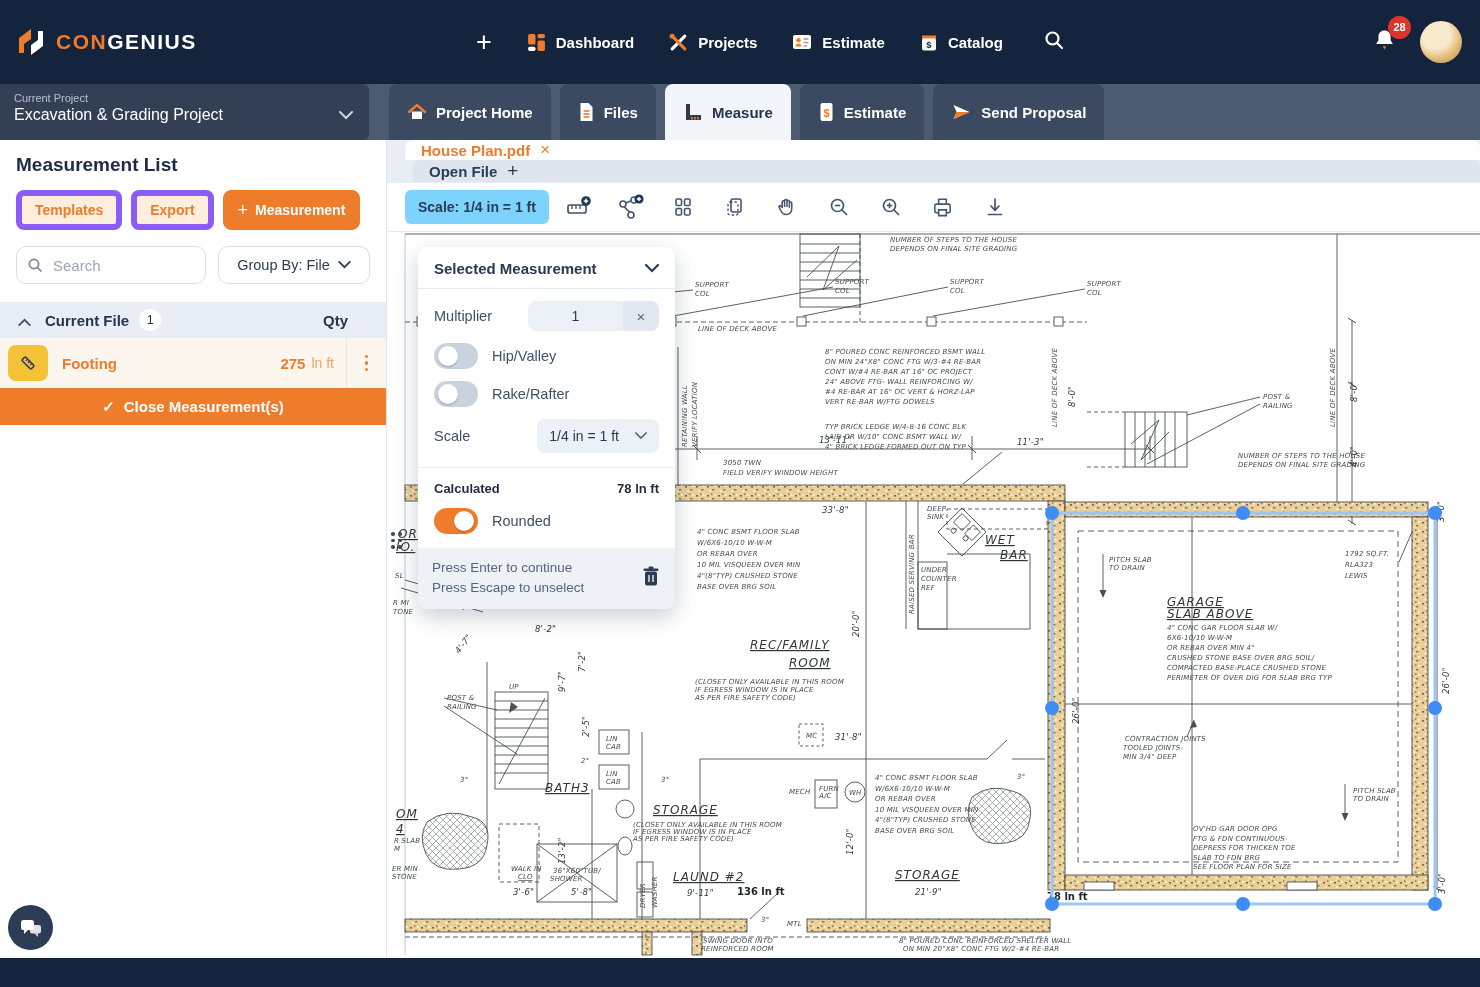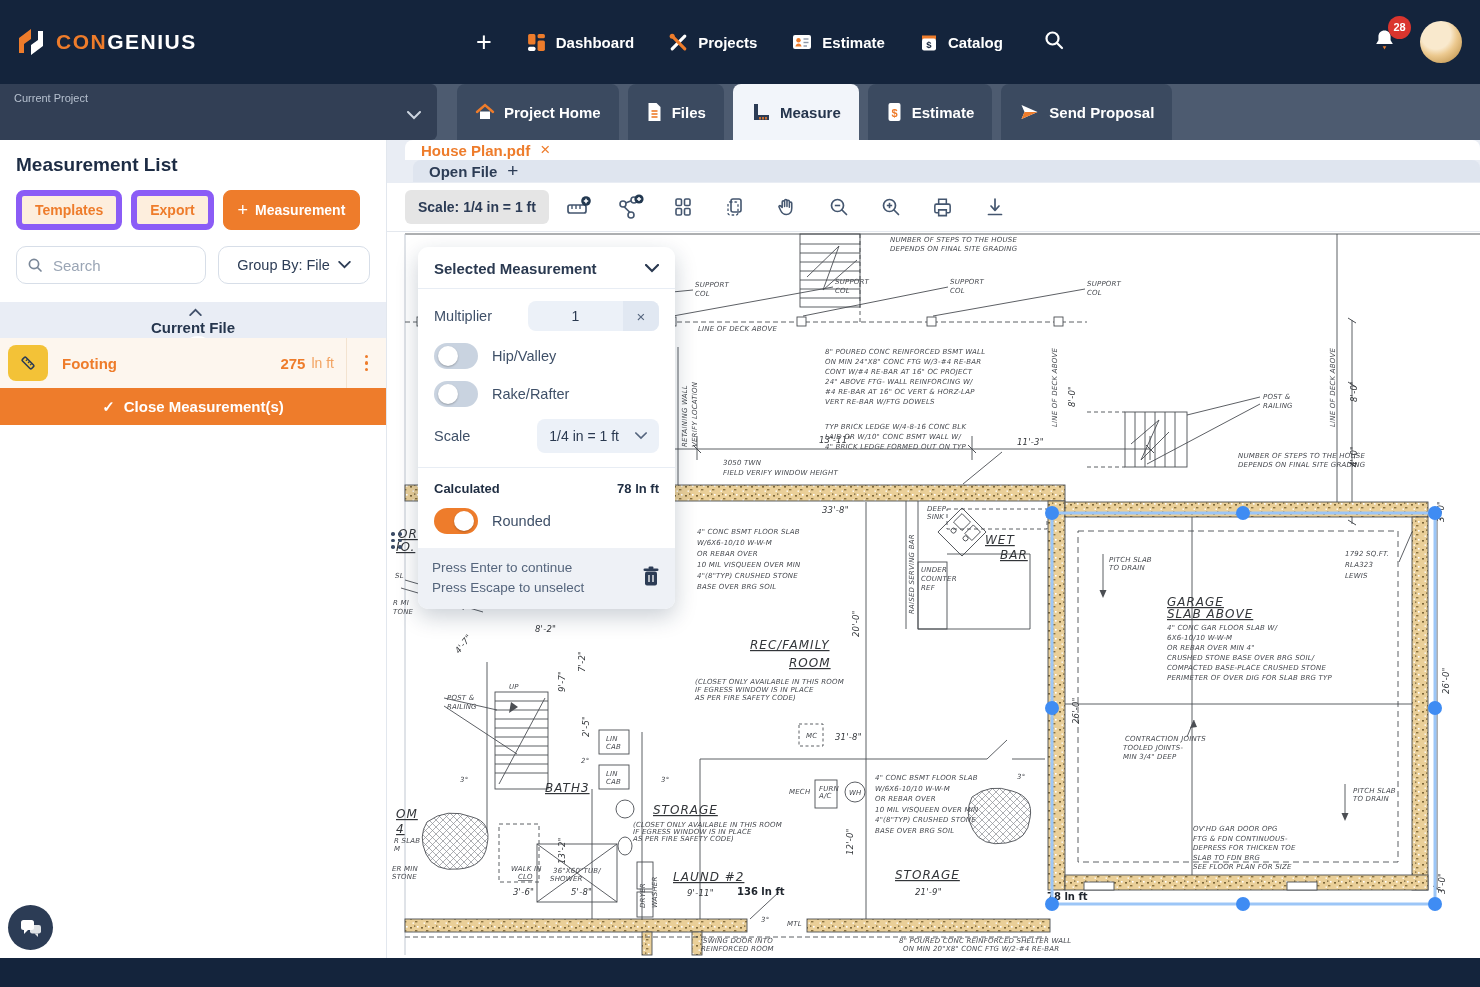--- a/index.html
+++ b/index.html
@@ -19,21 +19,21 @@
   .nav-search{margin-left:6px;}
   .nav-right{position:absolute;right:18px;top:0;height:84px;display:flex;align-items:center;gap:22px;}
   .bell-wrap{position:relative;}
   .badge{position:absolute;top:-11px;right:-13px;background:#da352e;color:#fff;border-radius:50%;
          min-width:23px;height:23px;display:flex;align-items:center;justify-content:center;
          font-size:11px;font-weight:bold;}
   .avatar{width:42px;height:42px;border-radius:50%;
           background:radial-gradient(circle at 38% 32%, #f9e9cd 0 38%, #ecc98f 55%, #caa15e 80%, #a77f42);}
   
   .projectbar{position:absolute;left:0;top:84px;width:1480px;height:56px;background:#4d5b70;display:flex;}
-  .current-project{width:437px;height:56px;background:#323f55;border-radius:0 6px 6px 0;
+  .current-project{width:369px;height:56px;background:#323f55;border-radius:0 6px 6px 0;
                    padding:8px 14px;position:relative;cursor:pointer;}
   .cp-label{font-size:11px;color:#b6c0cf;}
   .cp-name{font-size:16px;color:#fff;margin-top:2px;}
   .cp-chev{position:absolute;right:16px;top:22px;color:#cdd5e0;}
   .ptabs{display:flex;margin-left:20px;gap:9px;}
   .ptab{display:flex;align-items:center;gap:9px;padding:0 18px;height:56px;background:#3b4a60;
         color:#fff;font-size:15px;font-weight:bold;border-radius:8px 8px 0 0;cursor:pointer;}
   .ptab.active{background:#f2f5fa;color:#25354d;}
   
   .sidebar{position:absolute;left:0;top:140px;width:387px;height:818px;background:#fff;
@@ -46,21 +46,21 @@
               font-size:14px;border-radius:8px;padding:6px 14px;cursor:pointer;display:flex;align-items:center;gap:7px;}
   .sb-filter{display:flex;gap:12px;margin:16px 16px 0 16px;}
   .search-box{flex:1;display:flex;align-items:center;gap:8px;border:1px solid #d7dee8;border-radius:10px;
               height:38px;padding:0 10px;color:#8b97a8;}
   .search-box input{border:none;outline:none;font-size:15px;width:120px;color:#334;
                     font-family:"Liberation Sans",sans-serif;background:transparent;}
   .search-box input::placeholder{color:#9aa5b5;}
   .groupby{width:152px;border:1px solid #d7dee8;border-radius:10px;height:38px;display:flex;
            align-items:center;justify-content:center;gap:8px;font-size:14.5px;color:#2c3c55;cursor:pointer;}
   .list-header{margin-top:18px;height:36px;background:#e9edf5;display:flex;align-items:center;
-               font-size:15px;font-weight:bold;color:#25354d;flex-direction:column;}
+               font-size:15px;font-weight:bold;color:#25354d;}
   .lh-chev{margin:0 14px 0 18px;color:#41506a;cursor:pointer;}
   .lh-count{background:#fff;border-radius:50%;min-width:22px;height:22px;display:inline-flex;
             align-items:center;justify-content:center;font-size:12.5px;margin-left:10px;font-weight:normal;}
   .lh-qty{margin-left:auto;margin-right:38px;}
   .mrow{height:50px;background:#fdf6ee;display:flex;align-items:center;position:relative;}
   .mrow-chip{width:40px;height:36px;background:#f3c237;border-radius:8px;margin-left:8px;
              display:flex;align-items:center;justify-content:center;cursor:pointer;}
   .mrow-name{color:#ee7c2b;font-size:15px;font-weight:bold;margin-left:14px;cursor:pointer;}
   .mrow-qty{margin-left:auto;color:#ee7c2b;font-size:15px;font-weight:bold;}
   .mrow-unit{color:#f2a361;font-size:14px;margin:0 12px 0 6px;}
@@ -74,21 +74,21 @@
   
   .main{position:absolute;left:387px;top:140px;width:1093px;height:818px;background:#fff;}
   .doctabs{height:43px;background:#e9edf4;display:flex;align-items:stretch;padding-left:18px;flex-direction:column;}
   .dtab{display:flex;align-items:center;gap:10px;padding:0 16px;font-size:15px;font-weight:bold;cursor:pointer;}
   .dtab.active{background:#fff;color:#ee7c2b;border-radius:8px 8px 0 0;}
   .dtab.plain{background:#dfe5ef;color:#2c3c55;border-radius:8px 8px 0 0;margin-left:8px;}
   .dtab .x{color:#ee7c2b;font-size:17px;font-weight:normal;}
   .dtab .plus{font-size:19px;font-weight:normal;}
   .toolbar{height:49px;background:#fff;border-bottom:1px solid #e4e8ee;display:flex;align-items:center;
            padding-left:18px;gap:8px;}
-  .scale-chip{background:#e5e5e5;border-radius:6px;height:34px;display:flex;align-items:center;
+  .scale-chip{background:#7dd3fc;border-radius:6px;height:34px;display:flex;align-items:center;
               padding:0 13px;font-size:14px;font-weight:bold;color:#2b3b55;}
   .tb-btn{width:44px;height:40px;display:flex;align-items:center;justify-content:center;cursor:pointer;}
   .canvas{position:relative;width:1093px;height:726px;background:#fff;overflow:hidden;}
   #bp{position:absolute;left:0;top:0;}
   #bp text.bp{font-family:"DejaVu Sans",sans-serif;font-style:italic;fill:#45484e;font-size:7px;letter-spacing:.2px;}
   #bp text.dim{font-size:8.5px;fill:#323539;}
   #bp text.big{font-size:12px;fill:#323539;text-decoration:underline;letter-spacing:1px;}
   #bp text.meas{font-style:normal;font-weight:bold;font-size:10px;fill:#20262e;letter-spacing:0;}
   #bp text.und{text-decoration:underline;}
   
@@ -188,20 +188,21 @@
         </svg>
         <span class="badge">28</span>
       </span>
       <span class="avatar"></span>
     </div>
   </header>
 
   <div class="projectbar">
     <div class="current-project">
       <div class="cp-label">Current Project</div>
+      <div class="cp-name">Excavation &amp; Grading Project</div>
       <span class="cp-chev">
         <svg width="14" height="9" viewBox="0 0 14 9">
             <path d="M1 1l6 6 6-6" stroke="currentColor" stroke-width="2" fill="none" stroke-linecap="round"></path>
           </svg>
       </span>
     </div>
     <nav class="ptabs">
       <span class="ptab">
         <svg width="20" height="20" viewBox="0 0 20 20">
           <path d="M2 10 L10 3 L18 10" fill="none" stroke="#ee7c2b" stroke-width="2.4" stroke-linecap="round"></path>

